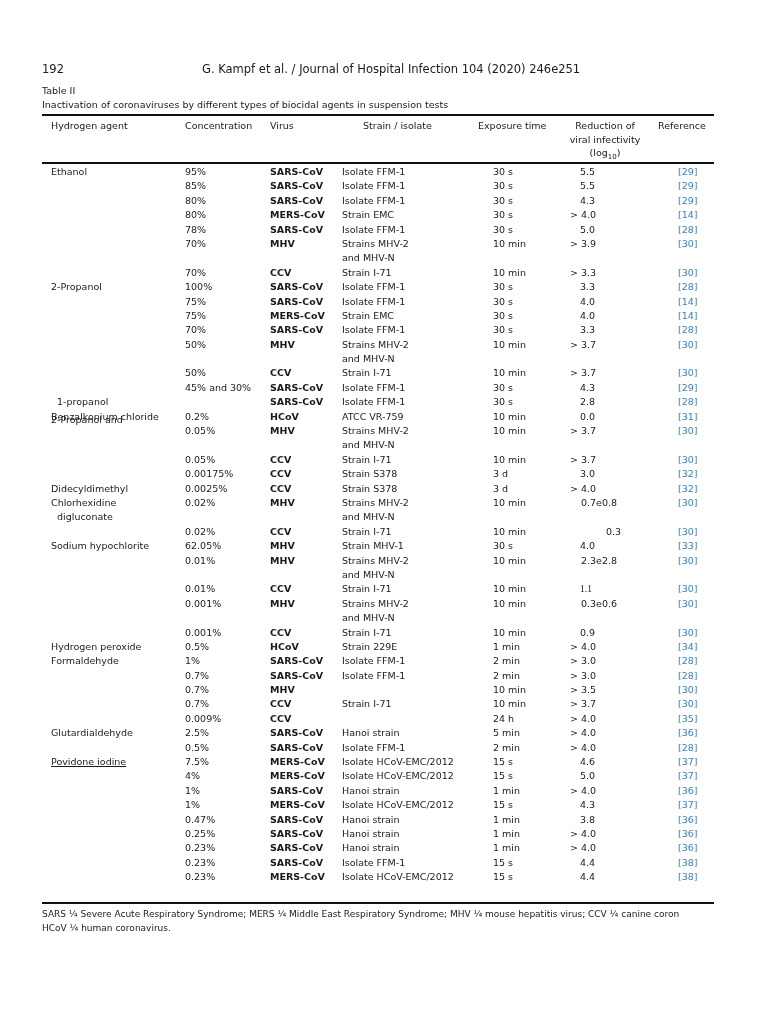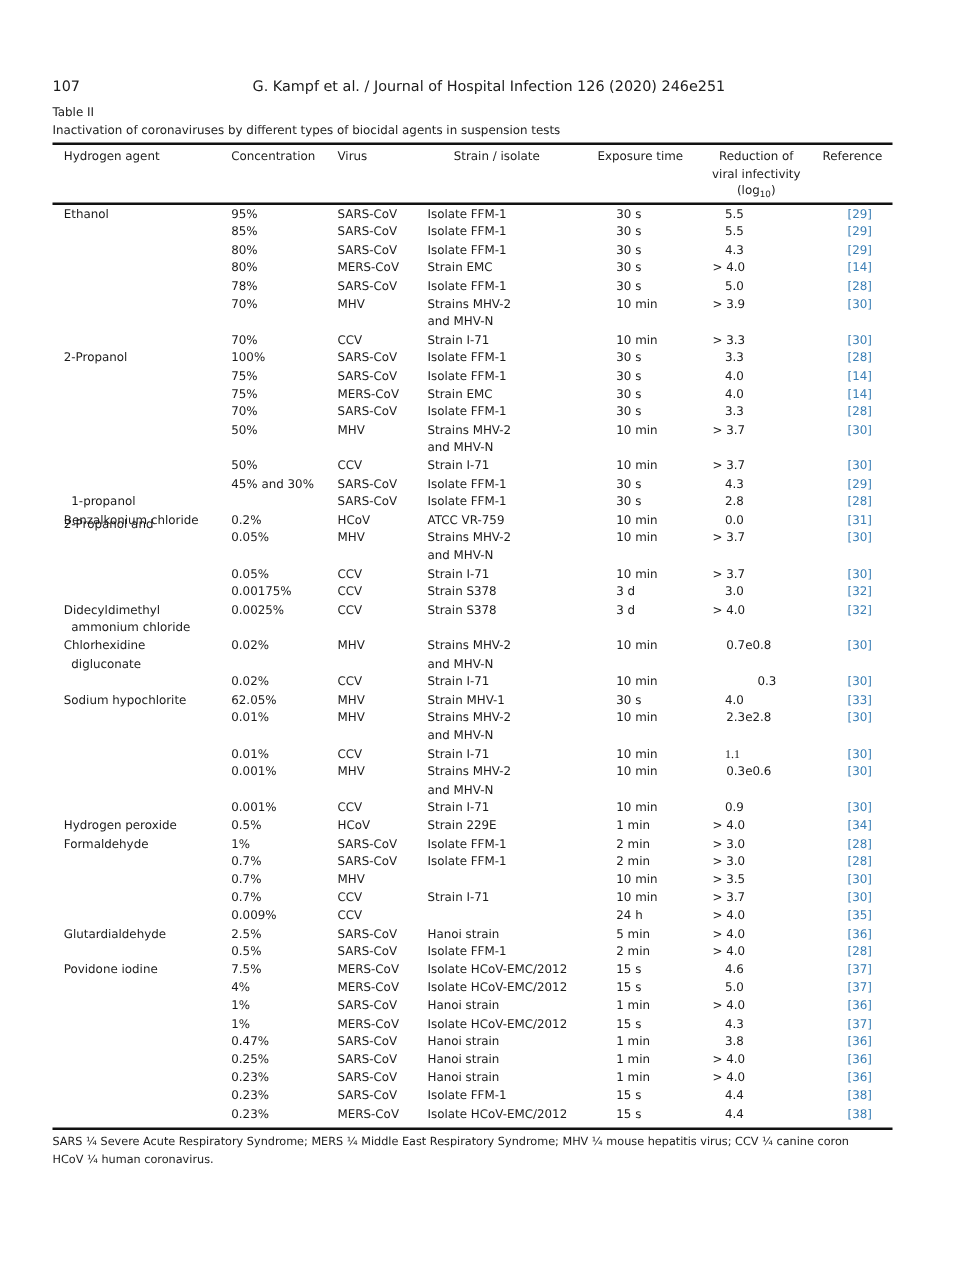--- a/index.html
+++ b/index.html
@@ -14,35 +14,35 @@
   .rule-top { position: absolute; top: 114px; left: 0; width: 672px; height: 1.5px; background: #111; }
   .rule-mid { position: absolute; top: 162px; left: 0; width: 672px; height: 1.5px; background: #111; }
   .rule-bot { position: absolute; top: 902px; left: 0; width: 672px; height: 1.5px; background: #111; }
   .thead { position: absolute; top: 119px; left: 0; width: 672px; font-size: 9.5px; line-height: 13.5px; }
   .thead div { position: absolute; top: 0; }
   .rows { position: absolute; top: 165px; left: 0; width: 672px; font-size: 9.5px; }
   .row { position: relative; height: 14.4px; line-height: 14.4px; white-space: nowrap; }
   .row span { position: absolute; top: 0; }
   .c-agent { left: 9px; }
   .c-conc { left: 143px; }
-  .c-virus { left: 228px; }
+  .c-virus { left: 228px; font-weight: bold; }
   .c-strain { left: 300px; }
   .c-exp { left: 451px; }
   .c-red { left: 530px; }
   .c-ref { left: 636px; color: #3a7fb5; }
   .footnote { position: absolute; top: 908px; left: 0; width: 740px; font-size: 9px; line-height: 13.5px; white-space: nowrap; }
   sub { font-size: 7px; }
 </style>
 </head>
 <body>
 
 <div class="page">
   <div class="running-head">
-    <span class="pnum">107</span>
-    <span class="jtitle">G. Kampf et al. / Journal of Hospital Infection 126 (2020) 246e251</span>
+    <span class="pnum">192</span>
+    <span class="jtitle">G. Kampf et al. / Journal of Hospital Infection 104 (2020) 246e251</span>
   </div>
 
   <div class="table-label">Table II</div>
   <div class="table-caption">Inactivation of coronaviruses by different types of biocidal agents in suspension tests</div>
 
   <div class="rule-top"></div>
 
   <div class="thead">
     <div style="left:9px">Hydrogen agent</div>
     <div style="left:143px">Concentration</div>
@@ -261,29 +261,20 @@
       <div class="row">
         <span class="c-agent" style="white-space: pre;">Didecyldimethyl</span>
         <span class="c-conc">0.0025%</span>
         <span class="c-virus">CCV</span>
         <span class="c-strain">Strain S378</span>
         <span class="c-exp">3 d</span>
         <span class="c-red" style="left: 528px;">&gt; 4.0</span>
         <span class="c-ref">[32]</span>
       </div>
       <div class="row">
-        <span class="c-agent" style="white-space: pre;">  ammonium chloride</span>
-        <span class="c-conc"></span>
-        <span class="c-virus"></span>
-        <span class="c-strain"></span>
-        <span class="c-exp"></span>
-        <span class="c-red" style="left: 538px;"></span>
-        <span class="c-ref"></span>
-      </div>
-      <div class="row">
         <span class="c-agent" style="white-space: pre;">Chlorhexidine</span>
         <span class="c-conc">0.02%</span>
         <span class="c-virus">MHV</span>
         <span class="c-strain">Strains MHV-2</span>
         <span class="c-exp">10 min</span>
         <span class="c-red" style="left: 539px;">0.7e0.8</span>
         <span class="c-ref">[30]</span>
       </div>
       <div class="row">
         <span class="c-agent" style="white-space: pre;">  digluconate</span>
@@ -432,21 +423,21 @@
       <div class="row">
         <span class="c-agent" style="white-space: pre;"></span>
         <span class="c-conc">0.5%</span>
         <span class="c-virus">SARS-CoV</span>
         <span class="c-strain">Isolate FFM-1</span>
         <span class="c-exp">2 min</span>
         <span class="c-red" style="left: 528px;">&gt; 4.0</span>
         <span class="c-ref">[28]</span>
       </div>
       <div class="row">
-        <span class="c-agent" style="white-space: pre;">Povidone iodine</span>
+        <span class="c-agent" style="white-space: pre; text-decoration: underline;">Povidone iodine</span>
         <span class="c-conc">7.5%</span>
         <span class="c-virus">MERS-CoV</span>
         <span class="c-strain">Isolate HCoV-EMC/2012</span>
         <span class="c-exp">15 s</span>
         <span class="c-red" style="left: 538px;">4.6</span>
         <span class="c-ref">[37]</span>
       </div>
       <div class="row">
         <span class="c-agent" style="white-space: pre;"></span>
         <span class="c-conc">4%</span>

